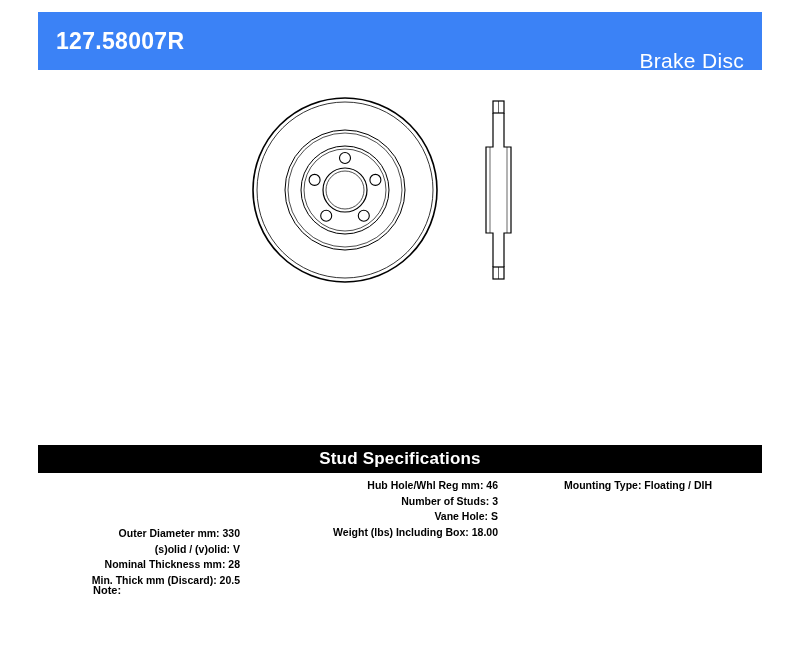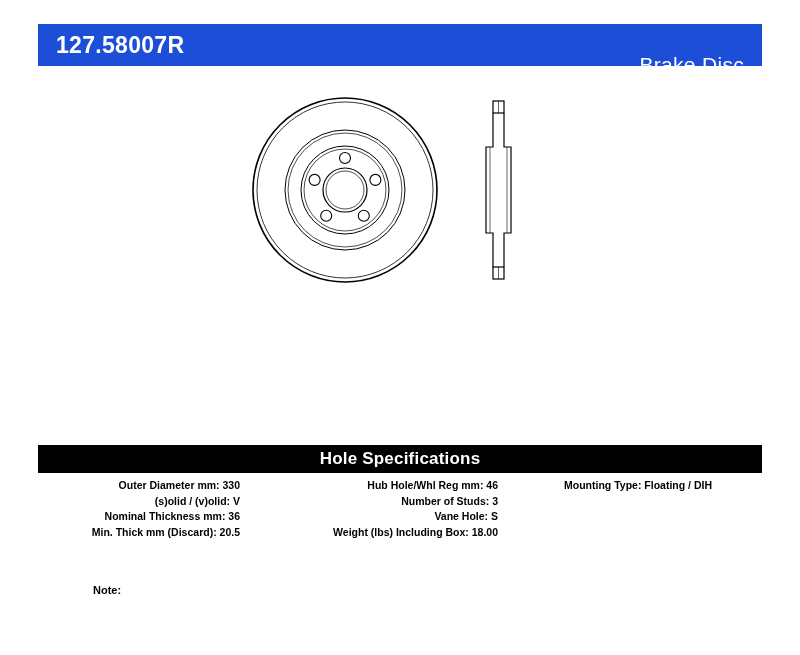--- a/index.html
+++ b/index.html
@@ -21,24 +21,24 @@
     left: 0;
     top: 0;
     width: 800px;
     height: 655px;
   }
 
   
   .title-bar {
     position: absolute;
     left: 38px;
-    top: 24px;
-    width: 724px;
-    height: 42px;
-    background: #1d4ed8;
+    top: 12px;
+    width: 724px;
+    height: 58px;
+    background: #3b82f6;
     color: #ffffff;
     display: flex;
     align-items: center;
     justify-content: space-between;
     box-sizing: border-box;
     padding: 0 18px;
   }
   .part-number {
     font-size: 23px;
     font-weight: bold;
@@ -92,20 +92,21 @@
     font-weight: bold;
   }
   .spec-col {
     position: absolute;
     top: 0;
   }
   .spec-col.left {
     left: 0;
     width: 202px;
     text-align: right;
+    margin-top: 48px;
   }
   .spec-col.mid {
     left: 214px;
     width: 246px;
     text-align: right;
   }
   .spec-col.right {
     left: 476px;
     width: 248px;
     text-align: center;
@@ -176,28 +177,28 @@
         <line x1="240" y1="52" x2="240" y2="138" stroke-width="0.6"></line>
         <line x1="257" y1="52" x2="257" y2="138" stroke-width="0.6"></line>
 
         <rect x="243" y="172" width="11" height="12" stroke-width="1.2"></rect>
         <line x1="248.5" y1="172" x2="248.5" y2="184" stroke-width="0.6"></line>
       </g>
     </svg>
   </div>
 
   <div class="spec-header">
-    <span class="spec-header-text">Hole Specifications</span>
+    <span class="spec-header-text">Stud Specifications</span>
   </div>
 
   <div class="spec-body">
     <div class="spec-col left">
       <div class="spec-line">Outer Diameter mm: 330</div>
       <div class="spec-line">(s)olid / (v)olid: V</div>
-      <div class="spec-line">Nominal Thickness mm: 36</div>
+      <div class="spec-line">Nominal Thickness mm: 28</div>
       <div class="spec-line">Min. Thick mm (Discard): 20.5</div>
     </div>
 
     <div class="spec-col mid">
       <div class="spec-line">Hub Hole/Whl Reg mm: 46</div>
       <div class="spec-line">Number of Studs: 3</div>
       <div class="spec-line">Vane Hole: S</div>
       <div class="spec-line">Weight (lbs) Including Box: 18.00</div>
     </div>
 

